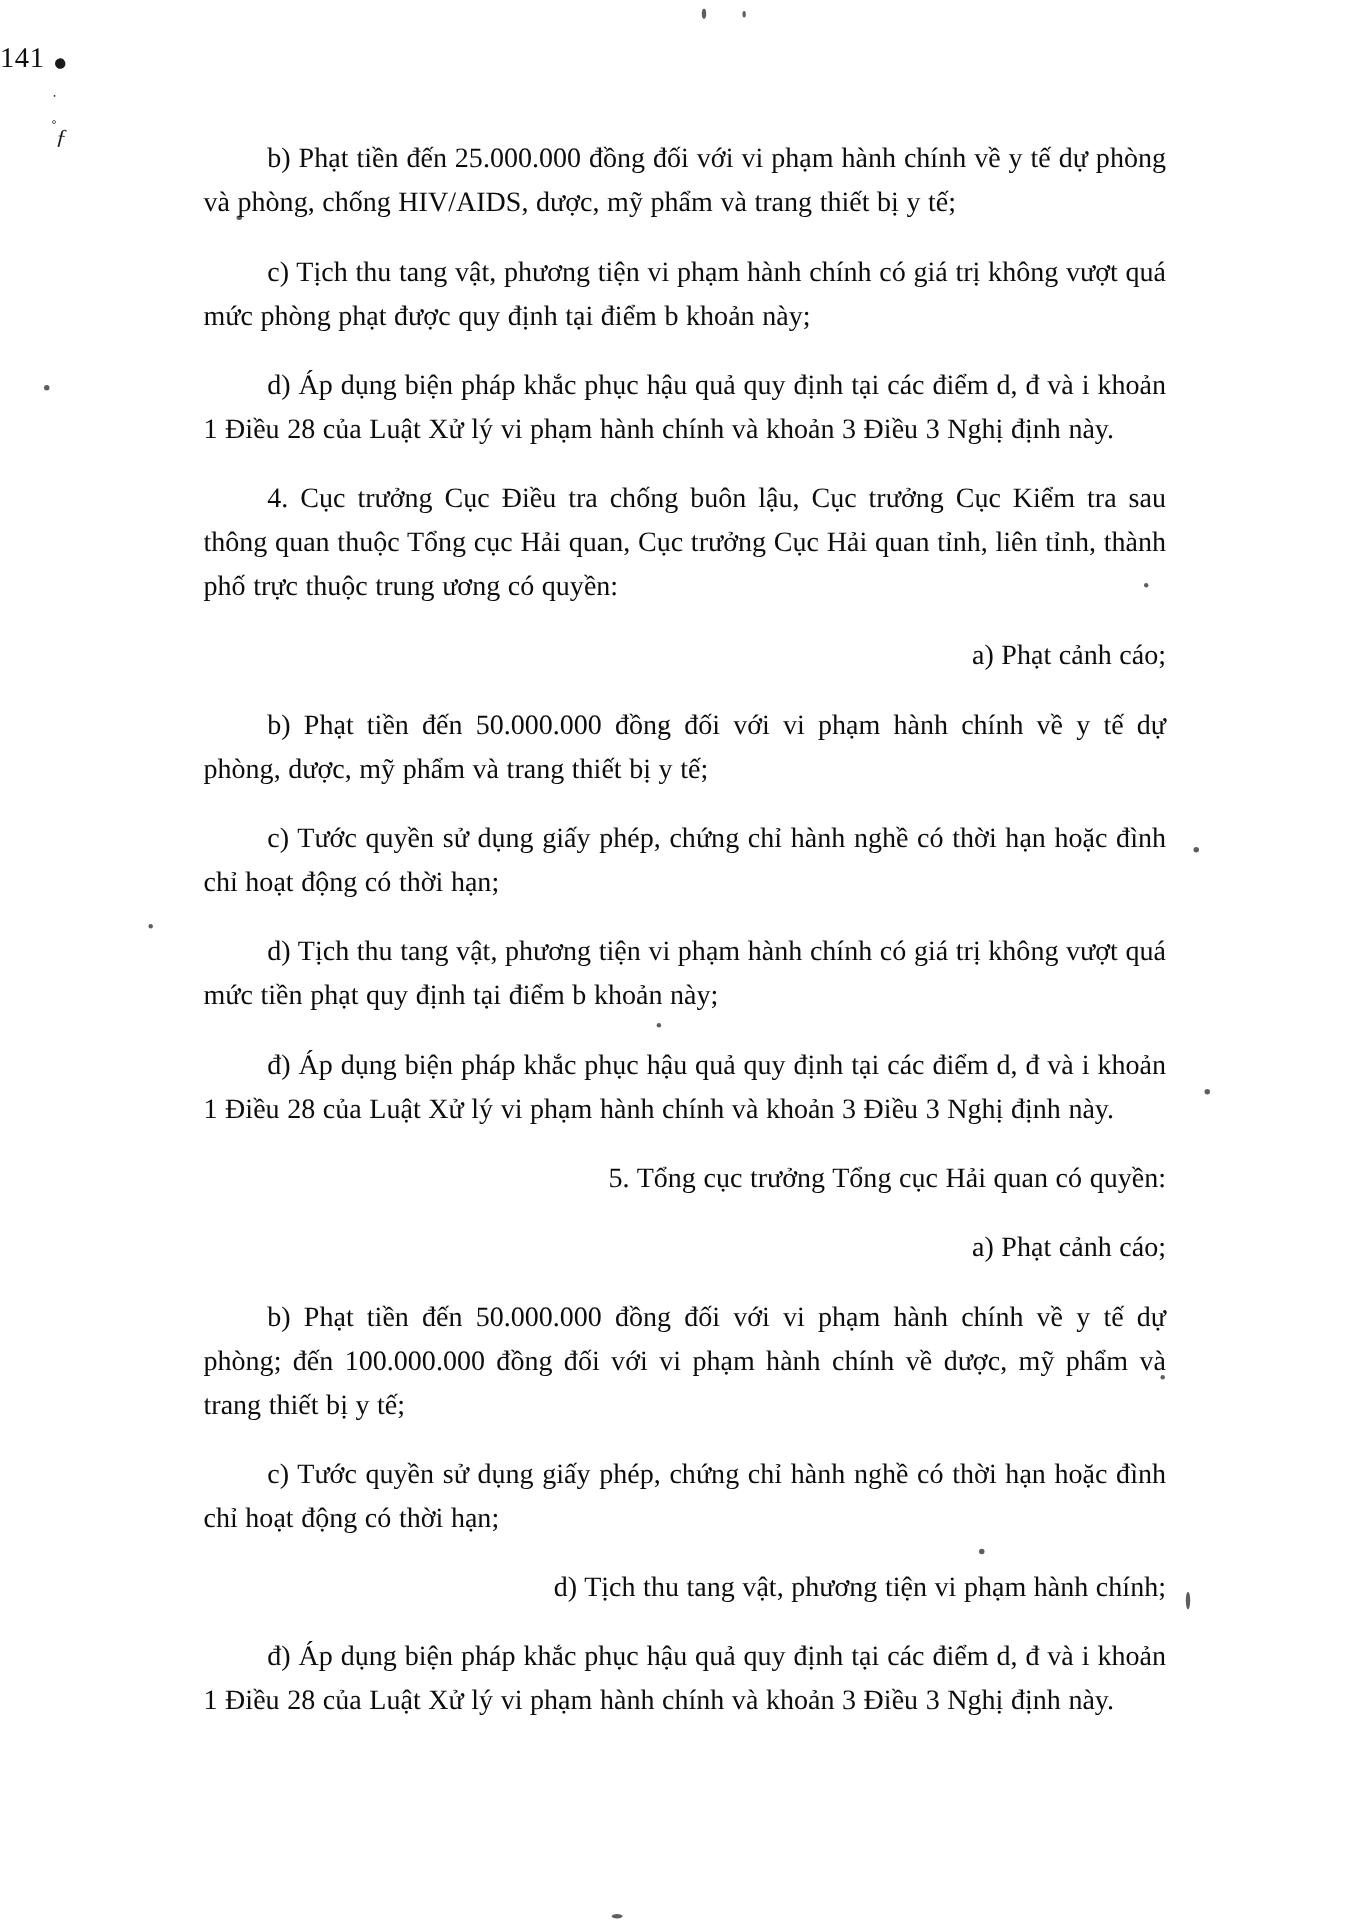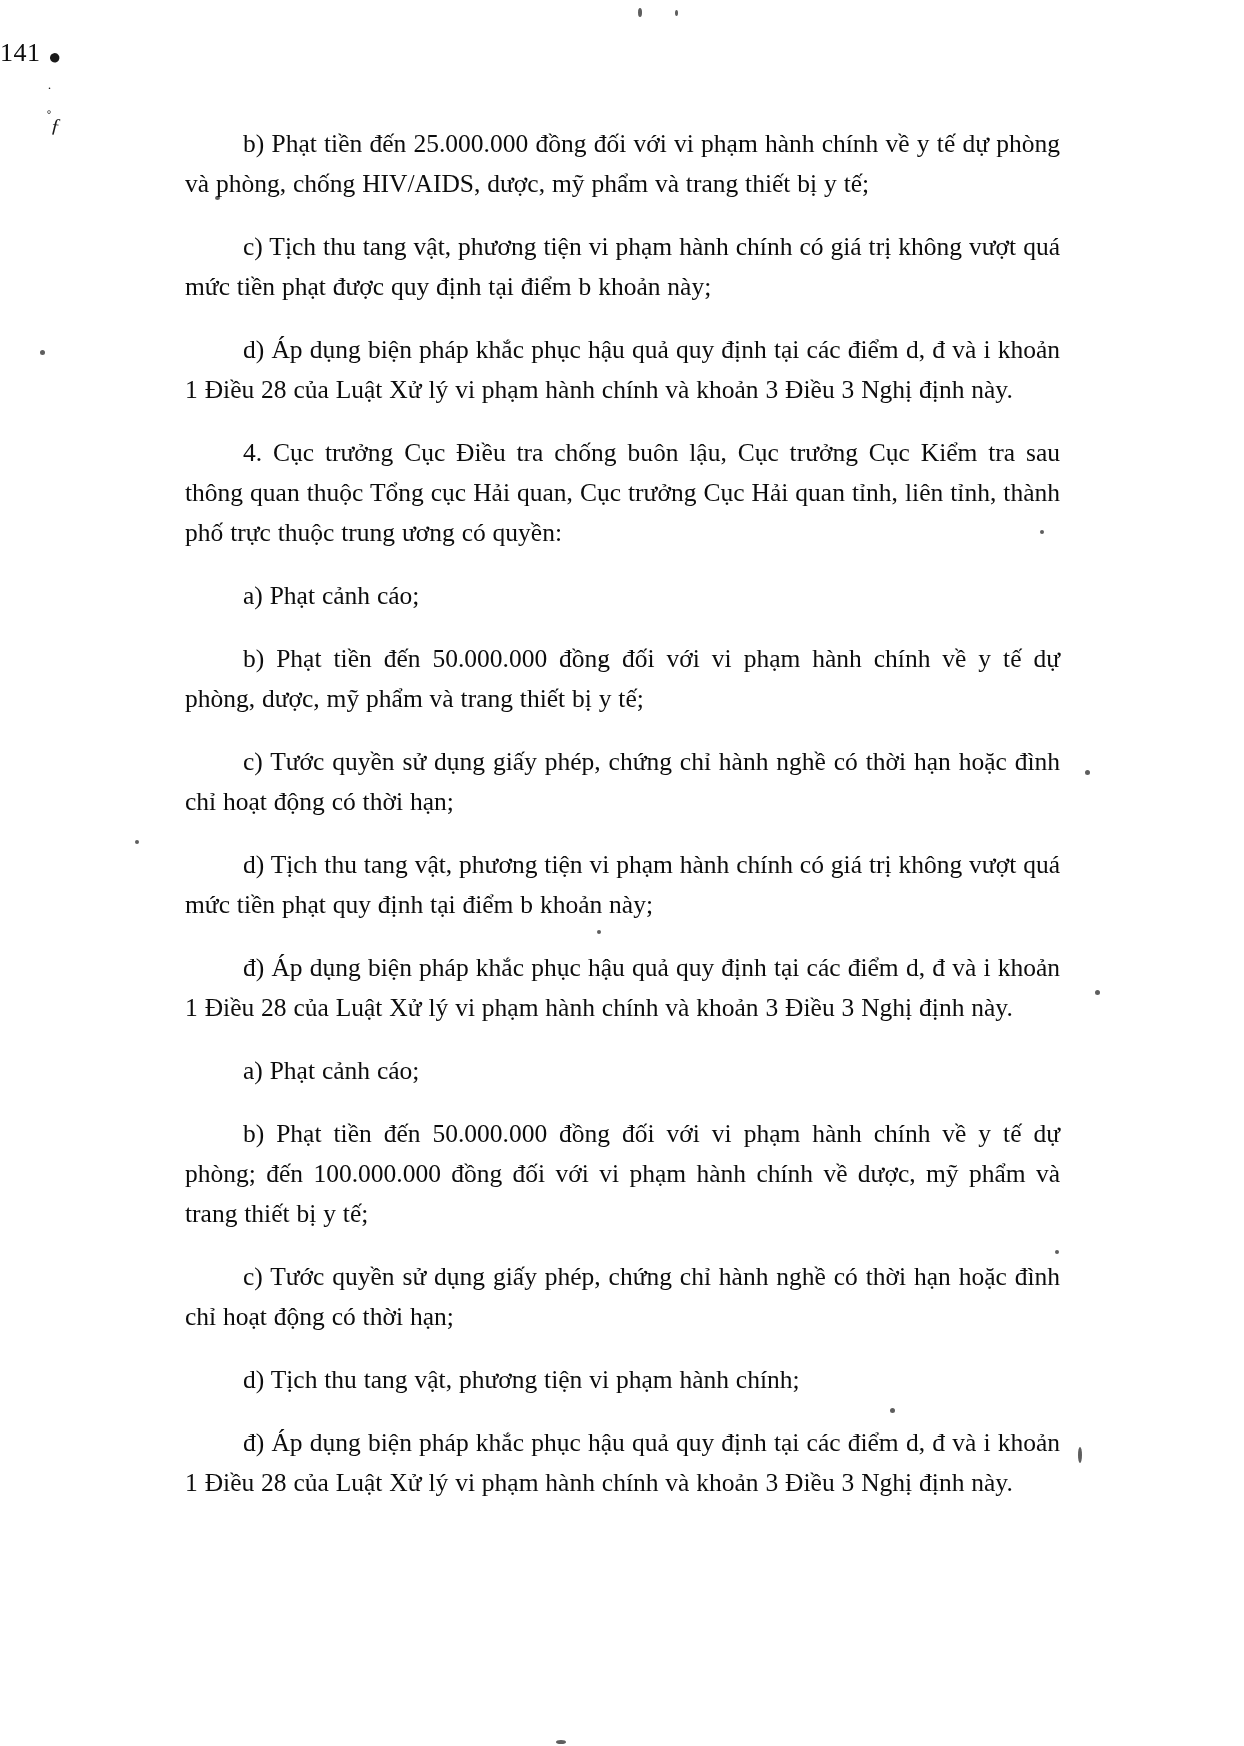--- a/index.html
+++ b/index.html
@@ -55,21 +55,21 @@
     line-height: 40px;
     text-align: justify;
     text-indent: 58px;
     text-justify: inter-word;
     word-spacing: .5px;
   }
   p.para:last-child { margin-bottom: 0; }
 
   
   p.para.short {
-    text-align: left;
+    text-align: right;
   }
 
   
   .body-text p {
     -webkit-font-smoothing: none;
   }
 </style>
 </head>
 <body>
 
@@ -94,36 +94,37 @@
   <span class="speckle" style="left:1078px;top:1447px;width:4px; height:16px;"></span>
   <span class="speckle" style="left:556px; top:1740px;width:10px;height:4px;"></span>
   <span class="speckle" style="left:215px; top:196px; width:5px; height:4px;"></span>
   <span class="speckle" style="left:600px; top:660px; width:4px; height:4px;"></span>
   <span class="speckle" style="left:597px; top:930px; width:4px; height:4px;"></span>
 
   <div class="body-text">
 
     <p class="para">b) Phạt tiền đến 25.000.000 đồng đối với vi phạm hành chính về y tế dự phòng và phòng, chống HIV/AIDS, dược, mỹ phẩm và trang thiết bị y tế;</p>
 
-    <p class="para">c) Tịch thu tang vật, phương tiện vi phạm hành chính có giá trị không vượt quá mức tiền phạt được quy định tại điểm b khoản này;</p>
+    <p class="para">c) Tịch thu tang vật, phương tiện vi phạm hành chính có giá trị không vượt quá mức phòng phạt được quy định tại điểm b khoản này;</p>
 
     <p class="para">d) Áp dụng biện pháp khắc phục hậu quả quy định tại các điểm d, đ và i khoản 1 Điều 28 của Luật Xử lý vi phạm hành chính và khoản 3 Điều 3 Nghị định này.</p>
 
     <p class="para">4. Cục trưởng Cục Điều tra chống buôn lậu, Cục trưởng Cục Kiểm tra sau thông quan thuộc Tổng cục Hải quan, Cục trưởng Cục Hải quan tỉnh, liên tỉnh, thành phố trực thuộc trung ương có quyền:</p>
 
     <p class="para short">a) Phạt cảnh cáo;</p>
 
     <p class="para">b) Phạt tiền đến 50.000.000 đồng đối với vi phạm hành chính về y tế dự phòng, dược, mỹ phẩm và trang thiết bị y tế;</p>
 
     <p class="para">c) Tước quyền sử dụng giấy phép, chứng chỉ hành nghề có thời hạn hoặc đình chỉ hoạt động có thời hạn;</p>
 
     <p class="para">d) Tịch thu tang vật, phương tiện vi phạm hành chính có giá trị không vượt quá mức tiền phạt quy định tại điểm b khoản này;</p>
 
     <p class="para">đ) Áp dụng biện pháp khắc phục hậu quả quy định tại các điểm d, đ và i khoản 1 Điều 28 của Luật Xử lý vi phạm hành chính và khoản 3 Điều 3 Nghị định này.</p>
 
+    <p class="para short">5. Tổng cục trưởng Tổng cục Hải quan có quyền:</p>
 
     <p class="para short">a) Phạt cảnh cáo;</p>
 
     <p class="para">b) Phạt tiền đến 50.000.000 đồng đối với vi phạm hành chính về y tế dự phòng; đến 100.000.000 đồng đối với vi phạm hành chính về dược, mỹ phẩm và trang thiết bị y tế;</p>
 
     <p class="para">c) Tước quyền sử dụng giấy phép, chứng chỉ hành nghề có thời hạn hoặc đình chỉ hoạt động có thời hạn;</p>
 
     <p class="para short">d) Tịch thu tang vật, phương tiện vi phạm hành chính;</p>
 
     <p class="para">đ) Áp dụng biện pháp khắc phục hậu quả quy định tại các điểm d, đ và i khoản 1 Điều 28 của Luật Xử lý vi phạm hành chính và khoản 3 Điều 3 Nghị định này.</p>

